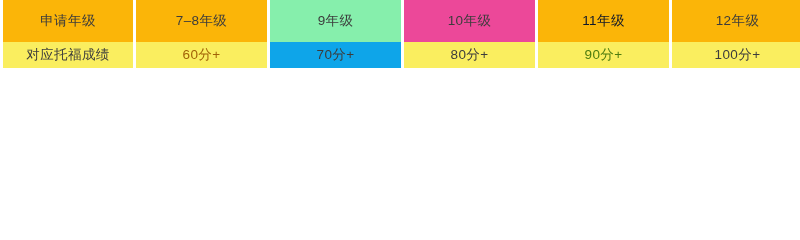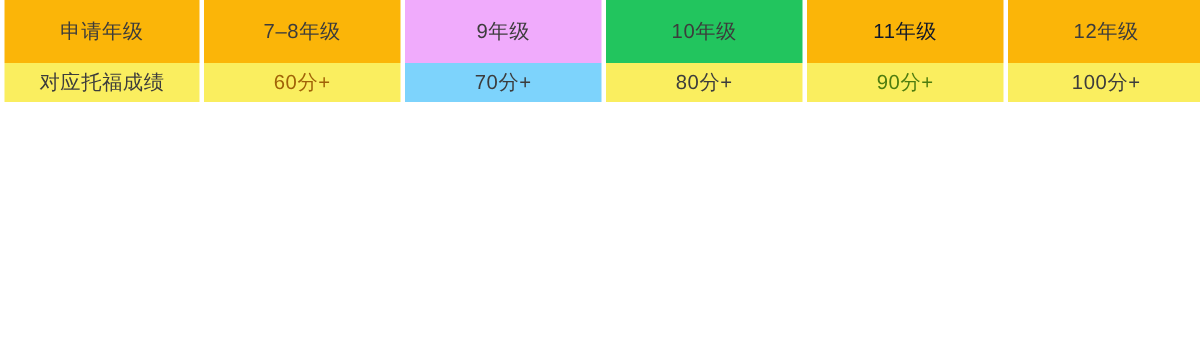--- a/index.html
+++ b/index.html
@@ -60,27 +60,27 @@
   .col-data  { width: 131px; }
 </style>
 </head>
 <body>
 
 <table class="grade-table">
   <tbody>
     <tr class="row-header">
       <td class="col-label cell-label" style="background: rgb(251, 181, 8); color: rgb(60, 60, 60); border-right-color: rgb(255, 255, 255);">申请年级</td>
       <td class="col-data" style="background: rgb(251, 181, 8); color: rgb(60, 60, 60); border-right-color: rgb(255, 255, 255); margin-left: 43px;">7–8年级</td>
-      <td class="col-data" style="background: #f0abfc; color: rgb(60, 60, 60); border-right-color: rgb(255, 255, 255);">9年级</td>
-      <td class="col-data" style="background: #22c55e; color: rgb(60, 60, 60); border-right-color: rgb(255, 255, 255);">10年级</td>
+      <td class="col-data" style="background: #86efac; color: rgb(60, 60, 60); border-right-color: rgb(255, 255, 255);">9年级</td>
+      <td class="col-data" style="background: #ec4899; color: rgb(60, 60, 60); border-right-color: rgb(255, 255, 255);">10年级</td>
       <td class="col-data" style="background: rgb(251, 181, 8); color: #0f172a; border-right-color: rgb(255, 255, 255);">11年级</td>
       <td class="col-data" style="background: rgb(251, 181, 8); color: rgb(60, 60, 60); border-right: none;">12年级</td>
     </tr>
     <tr class="row-body">
       <td class="col-label cell-label" style="background: rgb(250, 238, 95); color: rgb(60, 60, 60); border-right-color: rgb(255, 255, 255);">对应托福成绩</td>
       <td class="col-data" style="background: rgb(250, 238, 95); color: #a16207; border-right-color: rgb(255, 255, 255);">60分+</td>
-      <td class="col-data" style="background: #7dd3fc; color: rgb(60, 60, 60); border-right-color: rgb(255, 255, 255); margin-top: 35px;">70分+</td>
+      <td class="col-data" style="background: #0ea5e9; color: rgb(60, 60, 60); border-right-color: rgb(255, 255, 255); margin-top: 35px;">70分+</td>
       <td class="col-data" style="background: rgb(250, 238, 95); color: rgb(60, 60, 60); border-right-color: rgb(255, 255, 255);">80分+</td>
       <td class="col-data" style="background: rgb(250, 238, 95); color: #4d7c0f; border-right-color: rgb(255, 255, 255);">90分+</td>
       <td class="col-data" style="background: rgb(250, 238, 95); color: rgb(60, 60, 60); border-right: none;">100分+</td>
     </tr>
   </tbody>
 </table>
 
 </body></html>

